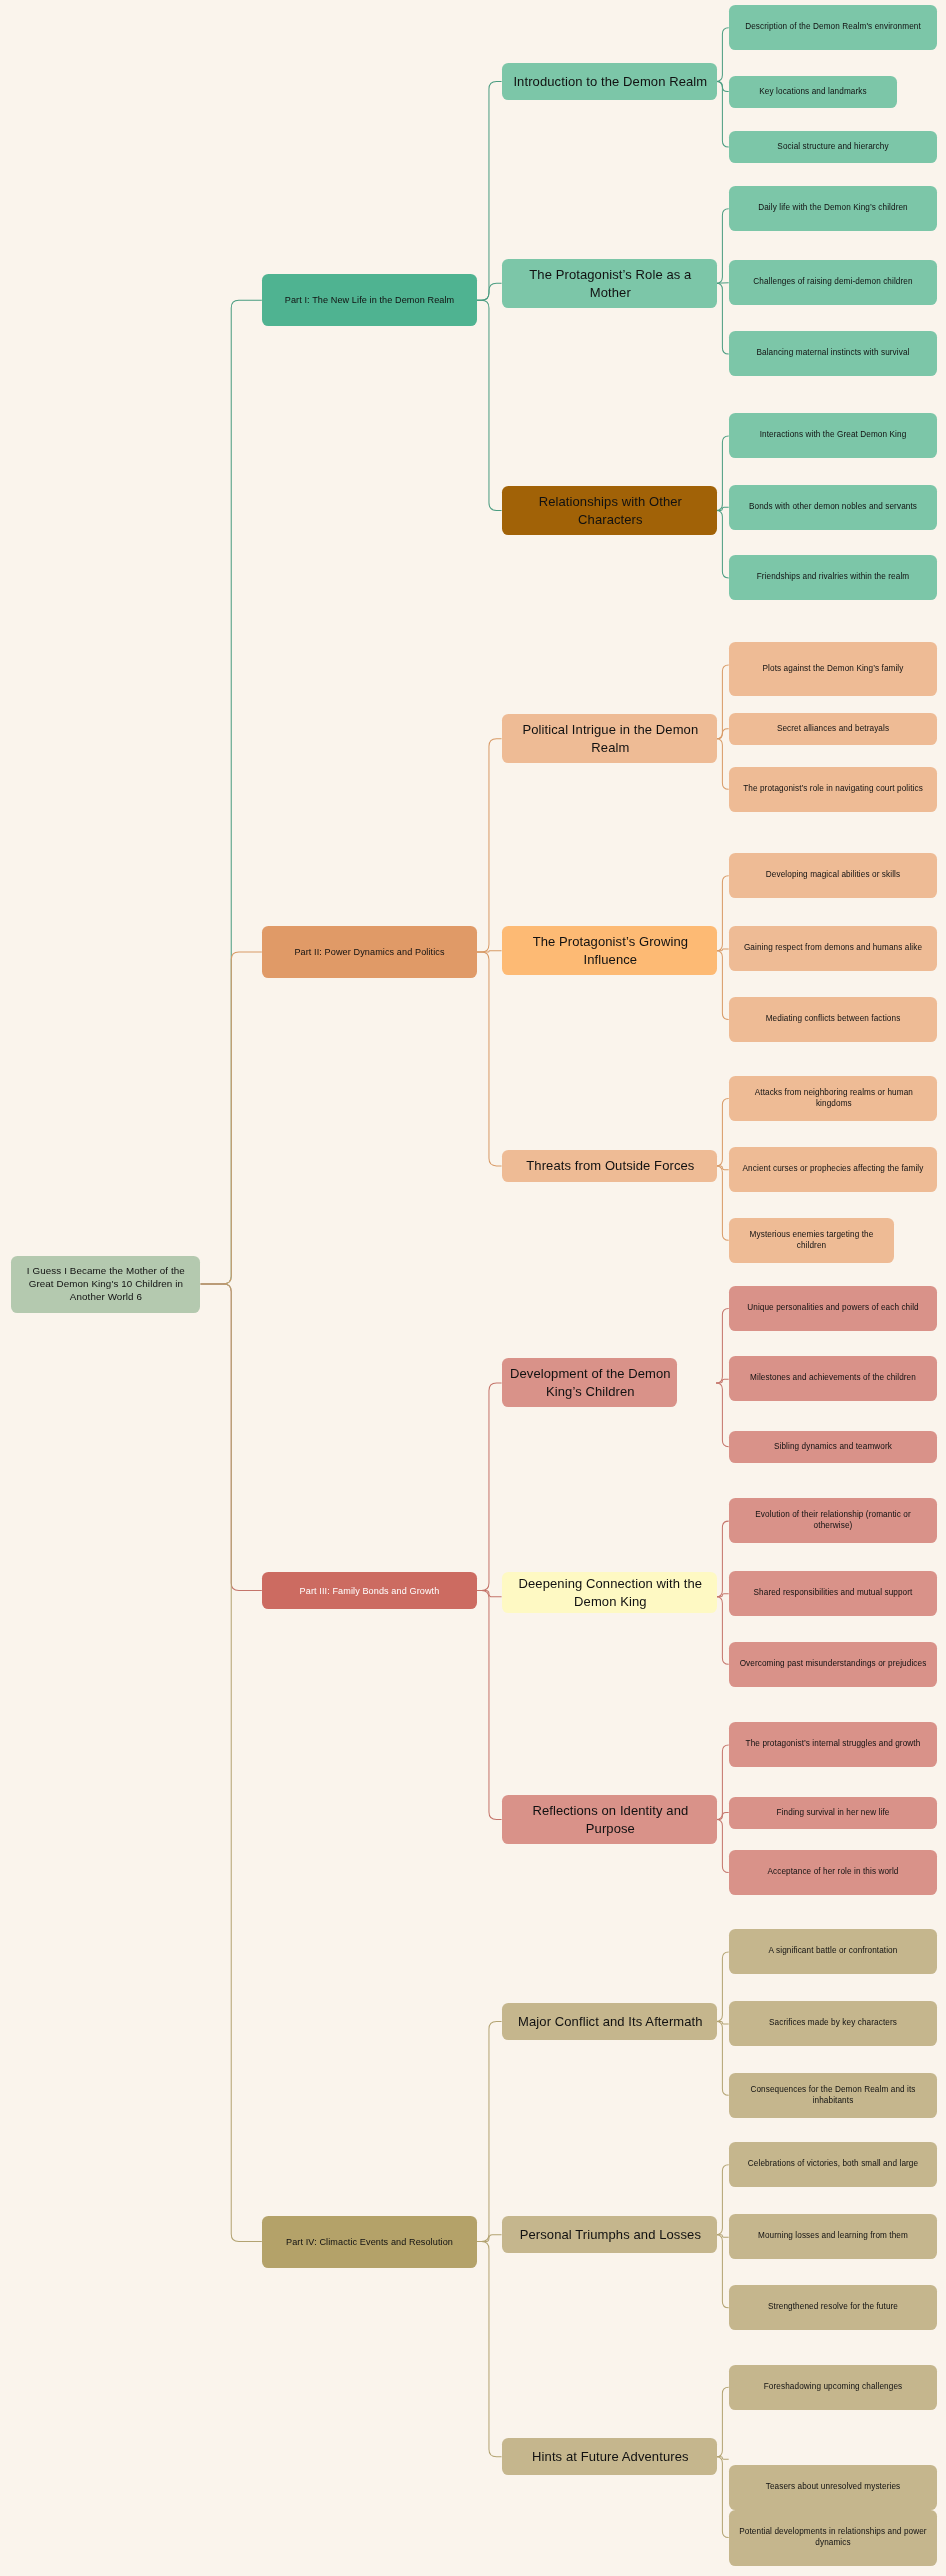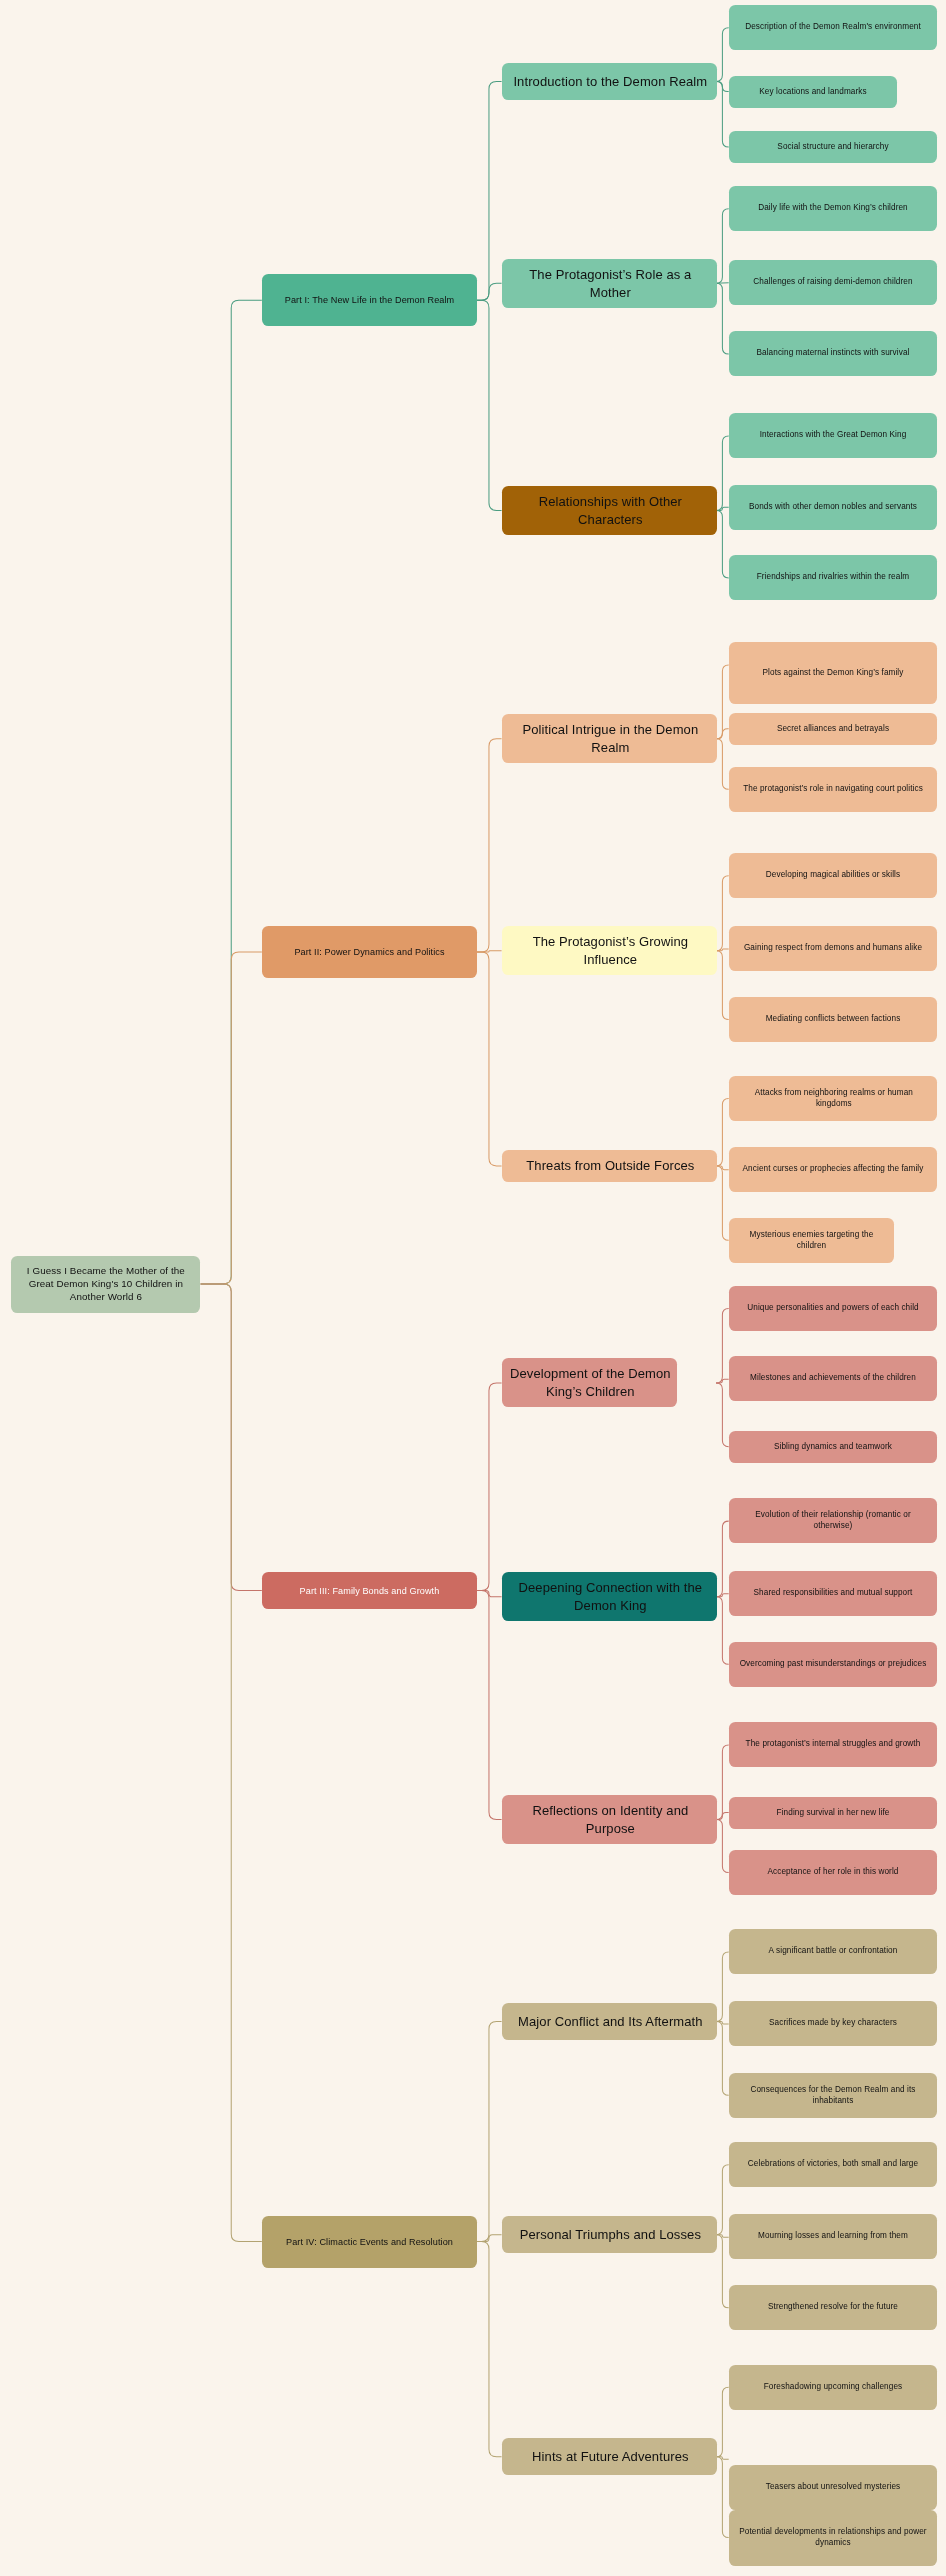--- a/index.html
+++ b/index.html
@@ -126,30 +126,30 @@
       </div>
       <div class="node lvl3" style="left: 729px; top: 555px; width: 208px; height: 45px; background: rgb(124, 198, 168);">
         <span>Friendships and rivalries within the realm</span>
       </div>
       <div class="node lvl1" style="left: 262px; top: 926px; width: 215px; height: 52px; background: rgb(224, 154, 103);">
         <span>Part II: Power Dynamics and Politics</span>
       </div>
       <div class="node lvl2" style="left: 502px; top: 714px; width: 215px; height: 49px; background: rgb(238, 187, 149);">
         <span>Political Intrigue in the Demon Realm</span>
       </div>
-      <div class="node lvl3" style="left: 729px; top: 642px; width: 208px; height: 62px; background: rgb(238, 187, 149);">
+      <div class="node lvl3" style="left: 729px; top: 642px; width: 208px; height: 54px; background: rgb(238, 187, 149);">
         <span>Plots against the Demon King’s family</span>
       </div>
       <div class="node lvl3" style="left: 729px; top: 713px; width: 208px; height: 32px; background: rgb(238, 187, 149);">
         <span>Secret alliances and betrayals</span>
       </div>
       <div class="node lvl3" style="left: 729px; top: 767px; width: 208px; height: 45px; background: rgb(238, 187, 149);">
         <span>The protagonist’s role in navigating court politics</span>
       </div>
-      <div class="node lvl2" style="left: 502px; top: 926px; width: 215px; height: 49px; background: #fef9c3; text-align: center;">
+      <div class="node lvl2" style="left: 502px; top: 926px; width: 215px; height: 49px; background: #fdba74; text-align: center;">
         <span>The Protagonist’s Growing Influence</span>
       </div>
       <div class="node lvl3" style="left: 729px; top: 853px; width: 208px; height: 45px; background: rgb(238, 187, 149);">
         <span>Developing magical abilities or skills</span>
       </div>
       <div class="node lvl3" style="left: 729px; top: 926px; width: 208px; height: 45px; background: rgb(238, 187, 149);">
         <span>Gaining respect from demons and humans alike</span>
       </div>
       <div class="node lvl3" style="left: 729px; top: 997px; width: 208px; height: 45px; background: rgb(238, 187, 149);">
         <span>Mediating conflicts between factions</span>
@@ -174,21 +174,21 @@
       </div>
       <div class="node lvl3" style="left: 729px; top: 1286px; width: 208px; height: 45px; background: rgb(217, 146, 137);">
         <span>Unique personalities and powers of each child</span>
       </div>
       <div class="node lvl3" style="left: 729px; top: 1356px; width: 208px; height: 45px; background: rgb(217, 146, 137);">
         <span>Milestones and achievements of the children</span>
       </div>
       <div class="node lvl3" style="left: 729px; top: 1431px; width: 208px; height: 32px; background: rgb(217, 146, 137);">
         <span>Sibling dynamics and teamwork</span>
       </div>
-      <div class="node lvl2" style="left: 502px; top: 1572px; width: 215px; height: 49px; background: #0f766e;">
+      <div class="node lvl2" style="left: 502px; top: 1572px; width: 215px; height: 41px; background: #fef9c3;">
         <span>Deepening Connection with the Demon King</span>
       </div>
       <div class="node lvl3" style="left: 729px; top: 1498px; width: 208px; height: 45px; background: rgb(217, 146, 137);">
         <span>Evolution of their relationship (romantic or otherwise)</span>
       </div>
       <div class="node lvl3" style="left: 729px; top: 1571px; width: 208px; height: 45px; background: rgb(217, 146, 137);">
         <span>Shared responsibilities and mutual support</span>
       </div>
       <div class="node lvl3" style="left: 729px; top: 1642px; width: 208px; height: 45px; background: rgb(217, 146, 137);">
         <span>Overcoming past misunderstandings or prejudices</span>

